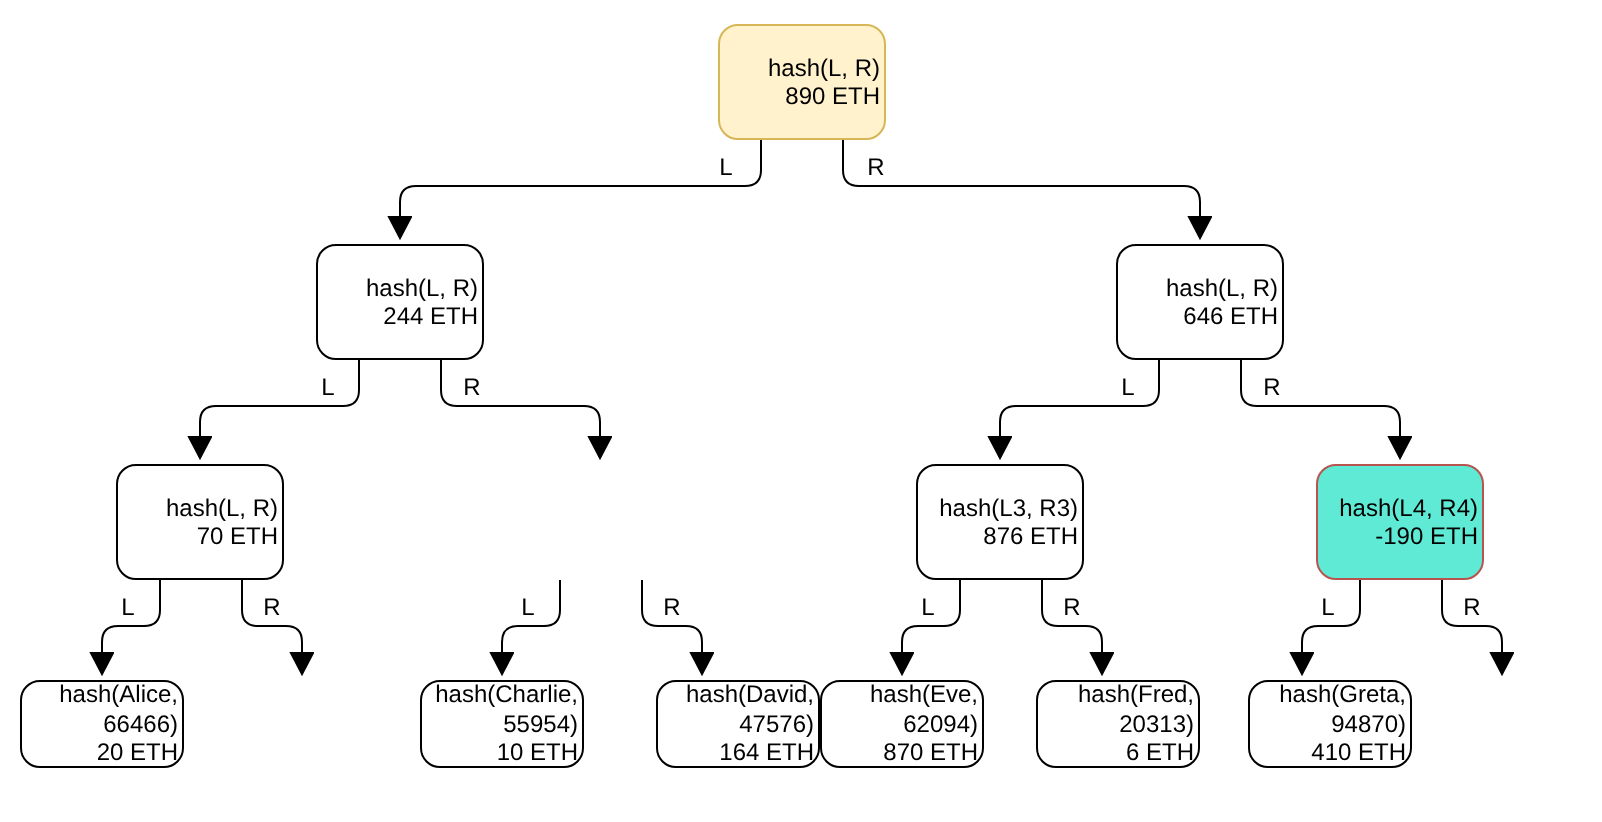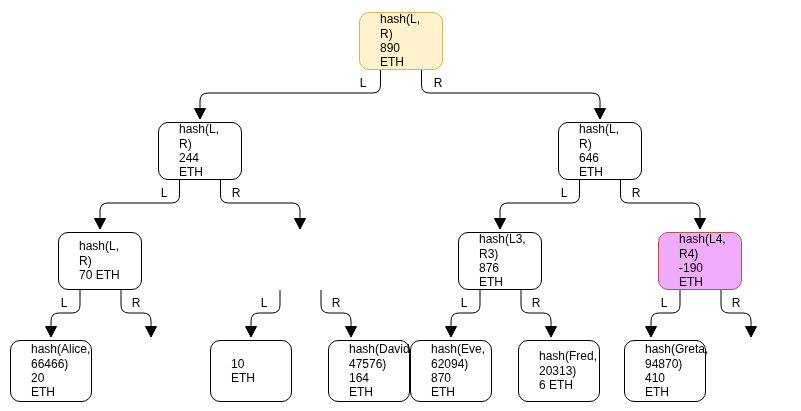--- a/index.html
+++ b/index.html
@@ -27,34 +27,34 @@
   .node {
     position: absolute;
     box-sizing: border-box;
     background: #ffffff;
     border: 1px solid #000000;
     border-radius: 10px;
     display: flex;
     flex-direction: column;
     justify-content: center;
     align-items: center;
-    text-align: left;
+    text-align: right;
     font-size: 12px;
     line-height: 1.2;
     color: #000000;
-    padding: 20px;
+    padding: 2px;
   }
   .node .node-label, .node .node-value { display: block; width: 100%; }
   .node.yellow { background: #fff2cc; border-color: #d6b656; }
-  .node.red    { background: #f0abfc; border-color: #b85450; }
+  .node.red    { background: #5eead4; border-color: #b85450; }
 
   .lvl1 { width: 84px; height: 58px; top: 12px; }
   .lvl2 { width: 84px; height: 58px; top: 122px; }
   .lvl3 { width: 84px; height: 58px; top: 232px; }
-  .leaf { width: 82px; height: 62px; top: 340px; }
+  .leaf { width: 82px; height: 44px; top: 340px; }
 
   .edge-label {
     position: absolute;
     transform: translate(-50%, -50%);
     font-size: 12px;
     color: #000000;
     background: #ffffff;
     padding: 0 1px;
     line-height: 1.1;
   }
@@ -111,20 +111,21 @@
   <div class="node red lvl3" style="left:658px">
     <span class="node-label">hash(L4, R4)</span>
     <span class="node-value">-190 ETH</span>
   </div>
 
   <div class="node leaf" style="left:10px">
     <span class="node-label">hash(Alice, 66466)</span>
     <span class="node-value">20 ETH</span>
   </div>
   <div class="node leaf" style="left:210px">
+    <span class="node-label">hash(Charlie, 55954)</span>
     <span class="node-value">10 ETH</span>
   </div>
   <div class="node leaf" style="left:328px">
     <span class="node-label">hash(David, 47576)</span>
     <span class="node-value">164 ETH</span>
   </div>
   <div class="node leaf" style="left:410px">
     <span class="node-label">hash(Eve, 62094)</span>
     <span class="node-value">870 ETH</span>
   </div>

